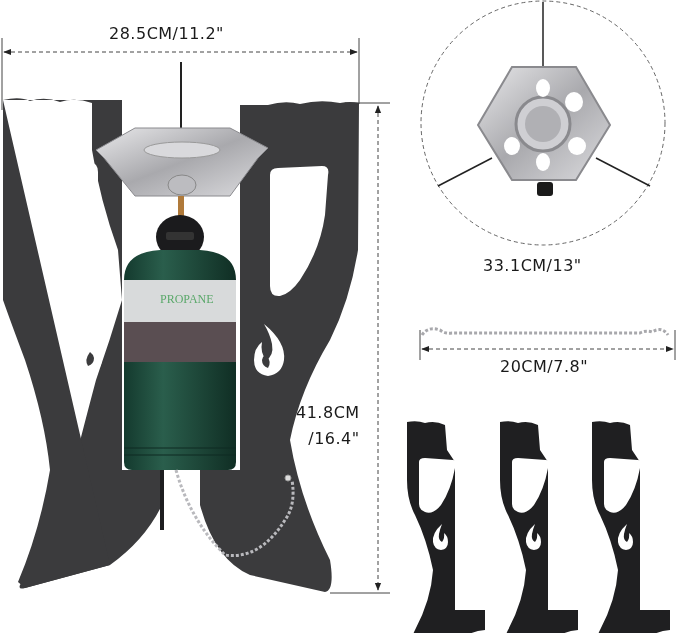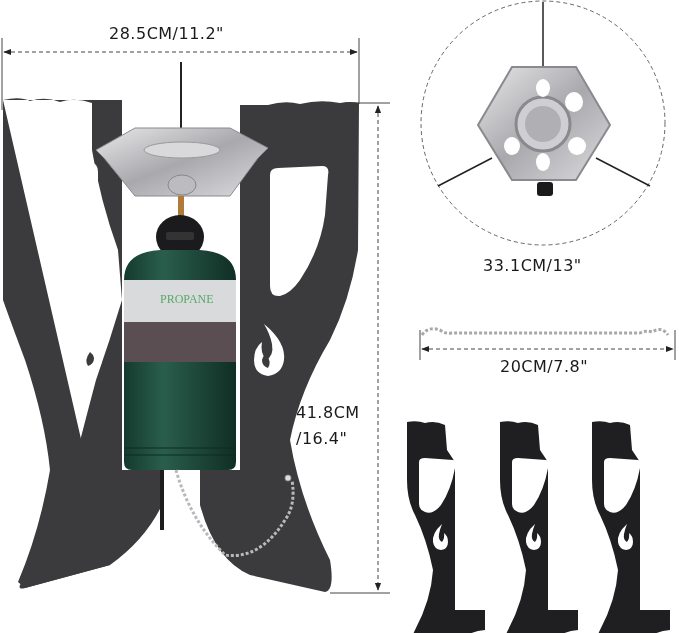--- a/index.html
+++ b/index.html
@@ -127,18 +127,18 @@
       <path d="M2,2 Q12,0 20,3 Q30,0 40,5 L42,30 L50,42 L50,190 L80,190 L80,210 Q60,212 50,225 L10,225 Q4,222 10,210 Q26,180 28,150 Q22,120 10,95 Q2,80 2,60 Z" fill="#1f1f21"></path>
       <path d="M14,42 Q14,38 20,38 L48,40 Q52,40 50,48 Q46,70 36,85 Q28,95 20,92 Q14,90 14,84 Z" fill="#fff"></path>
       <g transform="translate(36,118)">
           <path d="M1,-14 Q-9,-5 -8,4 Q-7,11 0,12 Q7,11 7,4 Q7,-2 3,-5 Q4,0 1,4 Q-3,2 -2,-4 Q-1,-9 1,-14 Z" fill="#fff"></path>
         </g>
     </g>
   </g>
 </svg>
 
 <div class="dim-label" style="left:109px;top:24px;">28.5CM/11.2"</div>
-<div class="dim-label" style="left:296px;top:400px;line-height:26px;">
+<div class="dim-label" style="left:296px;top:400px;line-height:26px;text-align:right;">
   <div>41.8CM</div>
   <div>/16.4"</div>
 </div>
 <div class="dim-label" style="left:483px;top:256px;">33.1CM/13"</div>
 <div class="dim-label" style="left:500px;top:357px;">20CM/7.8"</div>
 
 </body></html>

